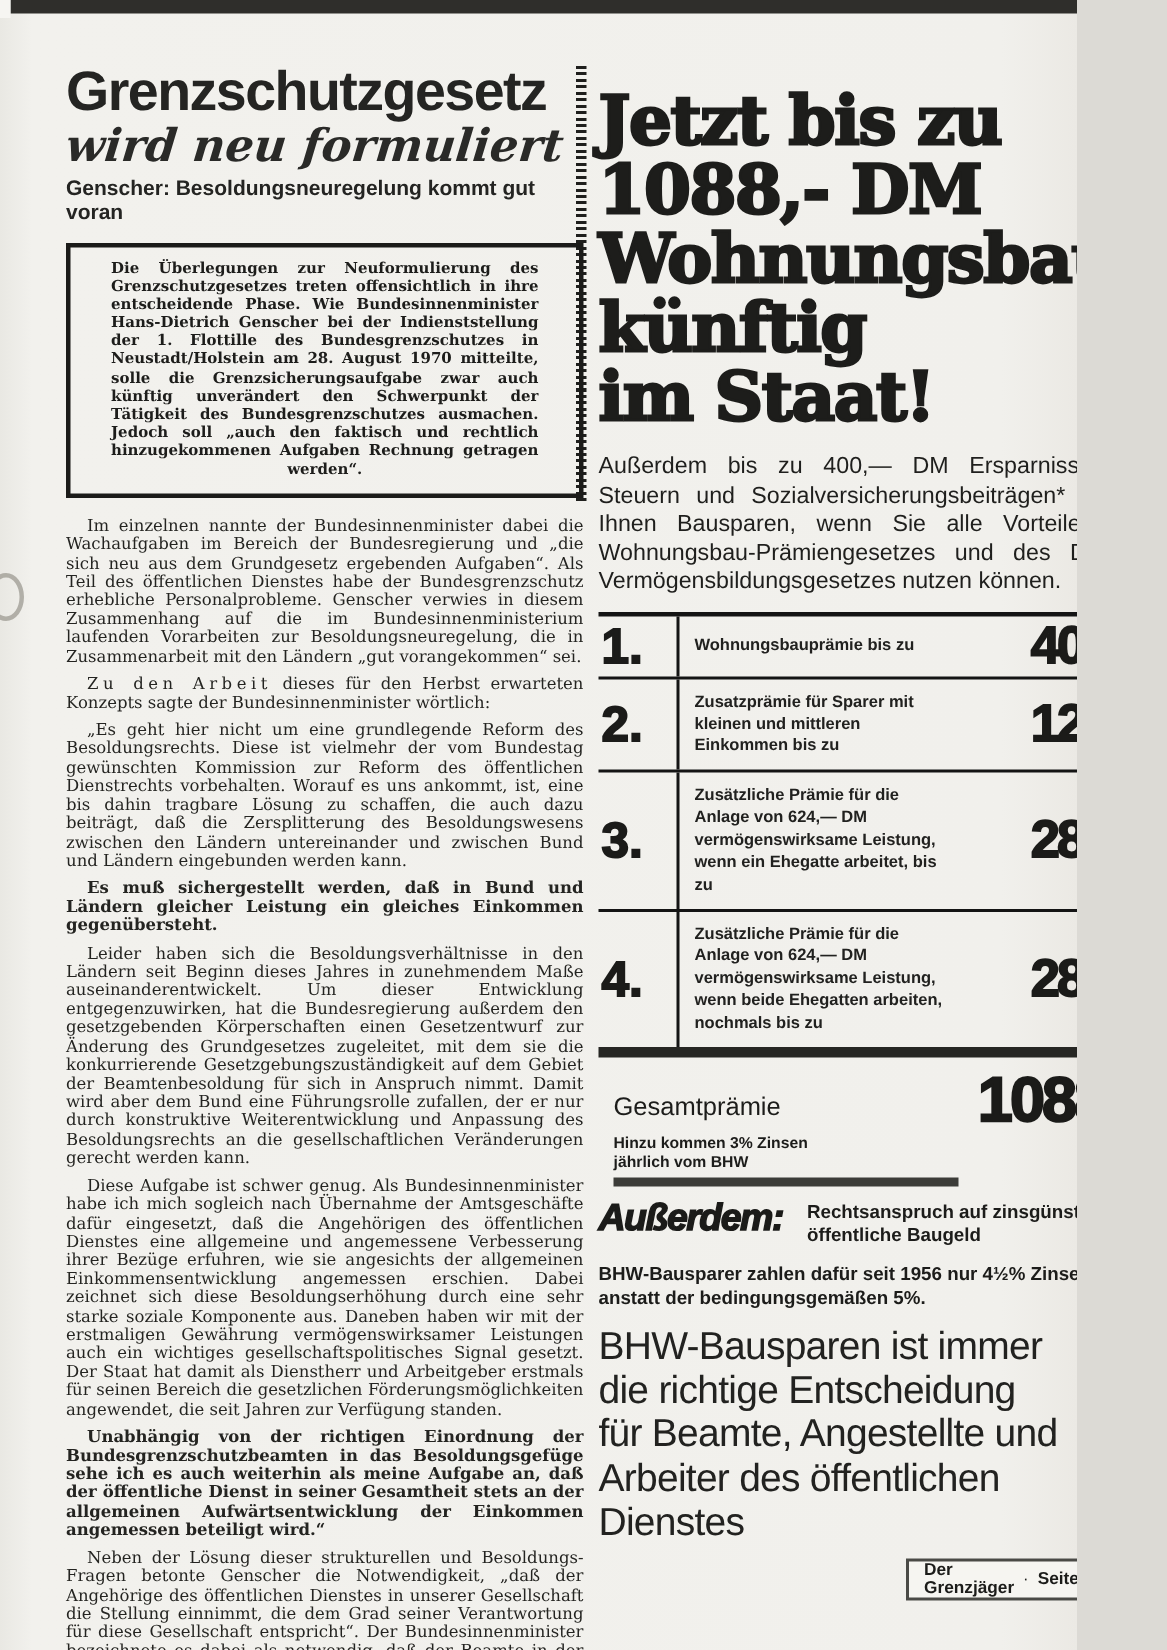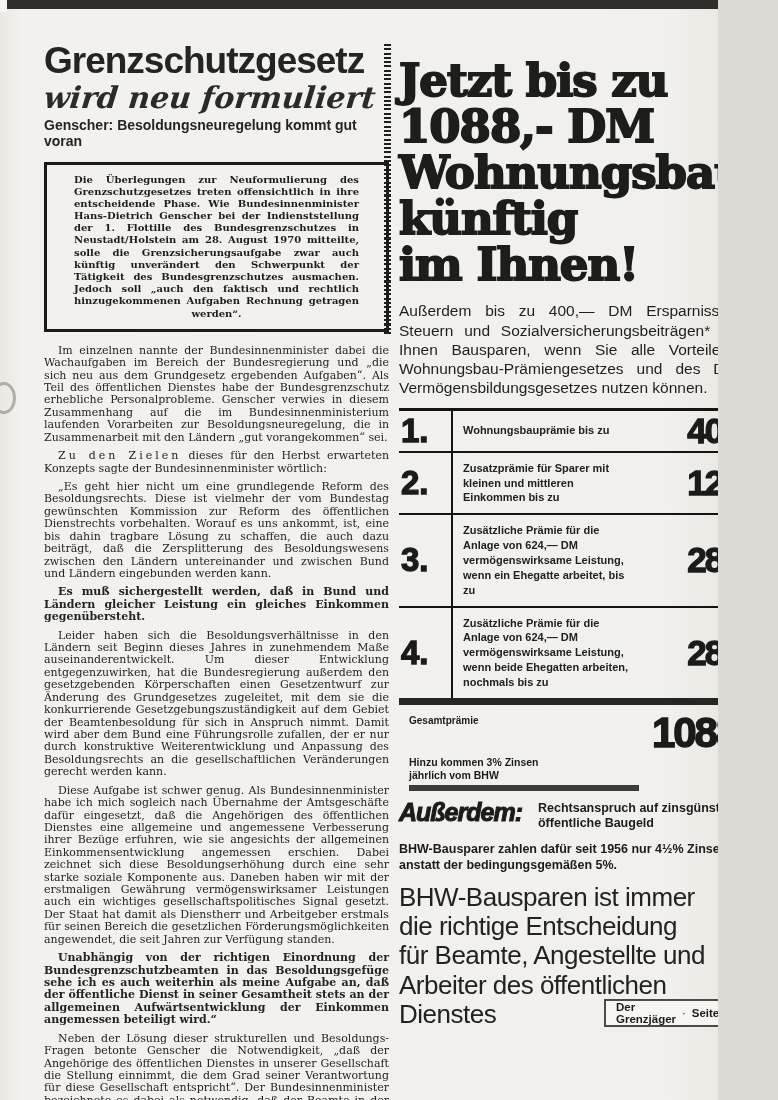--- a/index.html
+++ b/index.html
@@ -42,34 +42,34 @@
   .pnum{width:50px;display:flex;align-items:center;font-weight:900;font-size:33px;
         -webkit-text-stroke:1.3px #1b1b19;padding-left:2px;color:#1b1b19;}
   .pcell{flex:1;border-left:2px solid #141414;padding:8px 10px;font-weight:bold;font-size:11px;
          line-height:1.35;display:flex;align-items:center;color:#21211f;}
   .pamount{width:116px;display:flex;align-items:center;justify-content:flex-end;font-weight:900;
            font-size:35px;letter-spacing:-2px;-webkit-text-stroke:1.3px #1b1b19;color:#1b1b19;padding-right:2px;}
   .foot-row{display:flex;margin-top:9px;}
   .footnote{width:47%;font-weight:bold;font-size:10.5px;line-height:1.25;white-space:pre-line;color:#262624;}
   .total-box{flex:1;padding-left:10px;}
   .total-line{display:flex;align-items:flex-start;}
-  .total-label{font-weight:bold;font-size:10px;margin-top:1px;}
+  .total-label{font-weight:normal;font-size:17px;margin-top:14px;}
   .total-amount{margin-left:auto;font-weight:900;font-size:42px;line-height:.9;letter-spacing:-2px;
                 -webkit-text-stroke:1.5px #1b1b19;color:#1b1b19;}
   .total-note{font-weight:bold;font-size:10.5px;line-height:1.25;margin-top:4px;white-space:pre-line;}
   .total-bar{height:6px;background:#3c3c38;margin-top:3px;width:230px;}
   .ausserdem{display:flex;align-items:flex-start;margin-top:7px;}
   .ausserdem-label{font-weight:900;font-style:italic;font-size:25px;letter-spacing:-1px;
                    -webkit-text-stroke:1px #1b1b19;color:#1b1b19;}
   .ausserdem-text{margin-left:16px;margin-top:3px;font-weight:bold;font-size:12.5px;line-height:1.25;
                   white-space:pre-line;}
   .bhw-note{margin-top:9px;font-weight:bold;font-size:12.5px;line-height:1.3;}
   .slogan{margin-top:9px;font-size:26px;line-height:1.13;letter-spacing:-.5px;color:#222220;}
   
-  .page-footer{position:absolute;left:604px;top:999px;height:24px;padding:0 10px;border:2px solid #4a4a46;
+  .page-footer{position:absolute;left:604px;top:1039px;height:24px;padding:0 10px;border:2px solid #4a4a46;
                background:#f6f5f1;display:flex;align-items:center;gap:6px;}
   .pf-journal{font-weight:bold;font-size:11.5px;}
   .pf-sep{font-size:11px;}
   .pf-label{font-size:11.5px;font-weight:bold;}
   .pf-num{font-weight:bold;font-size:16px;}
 </style>
 </head>
 <body>
 
 <div class="page">
@@ -78,37 +78,37 @@
   <div class="scan-mark"></div>
   <div class="divider"></div>
 
   <div class="col-left">
     <div class="title">Grenzschutzgesetz</div>
     <div class="script-sub">wird neu formuliert</div>
     <div class="kicker">Genscher: Besoldungsneuregelung kommt gut voran</div>
     <div class="lead-box">Die Überlegungen zur Neuformulierung des Grenzschutzgesetzes treten offensichtlich in ihre entscheidende Phase. Wie Bundesinnenminister Hans-Dietrich Genscher bei der Indienststellung der 1. Flottille des Bundesgrenzschutzes in Neustadt/Holstein am 28. August 1970 mitteilte, solle die Grenzsicherungsaufgabe zwar auch künftig unverändert den Schwerpunkt der Tätigkeit des Bundesgrenzschutzes ausmachen. Jedoch soll „auch den faktisch und rechtlich hinzugekommenen Aufgaben Rechnung getragen werden“.</div>
     <div class="body-copy">
       <p>Im einzelnen nannte der Bundesinnenminister dabei die Wachaufgaben im Bereich der Bundesregierung und „die sich neu aus dem Grundgesetz ergebenden Aufgaben“. Als Teil des öffentlichen Dienstes habe der Bundesgrenzschutz erhebliche Personalprobleme. Genscher verwies in diesem Zusammenhang auf die im Bundesinnenministerium laufenden Vorarbeiten zur Besoldungsneuregelung, die in Zusammenarbeit mit den Ländern „gut vorangekommen“ sei.</p>
-      <p><span class="spaced">Zu den Zielen</span> <span>dieses für den Herbst erwarteten Konzepts sagte der Bundesinnenminister wörtlich:</span></p>
+      <p><span class="spaced">Zu den Arbeit</span> <span>dieses für den Herbst erwarteten Konzepts sagte der Bundesinnenminister wörtlich:</span></p>
       <p>„Es geht hier nicht um eine grundlegende Reform des Besoldungsrechts. Diese ist vielmehr der vom Bundestag gewünschten Kommission zur Reform des öffentlichen Dienstrechts vorbehalten. Worauf es uns ankommt, ist, eine bis dahin tragbare Lösung zu schaffen, die auch dazu beiträgt, daß die Zersplitterung des Besoldungswesens zwischen den Ländern untereinander und zwischen Bund und Ländern eingebunden werden kann.</p>
       <p class="b">Es muß sichergestellt werden, daß in Bund und Ländern gleicher Leistung ein gleiches Einkommen gegenübersteht.</p>
       <p>Leider haben sich die Besoldungsverhältnisse in den Ländern seit Beginn dieses Jahres in zunehmendem Maße auseinanderentwickelt. Um dieser Entwicklung entgegenzuwirken, hat die Bundesregierung außerdem den gesetzgebenden Körperschaften einen Gesetzentwurf zur Änderung des Grundgesetzes zugeleitet, mit dem sie die konkurrierende Gesetzgebungszuständigkeit auf dem Gebiet der Beamtenbesoldung für sich in Anspruch nimmt. Damit wird aber dem Bund eine Führungsrolle zufallen, der er nur durch konstruktive Weiterentwicklung und Anpassung des Besoldungsrechts an die gesellschaftlichen Veränderungen gerecht werden kann.</p>
       <p>Diese Aufgabe ist schwer genug. Als Bundesinnenminister habe ich mich sogleich nach Übernahme der Amtsgeschäfte dafür eingesetzt, daß die Angehörigen des öffentlichen Dienstes eine allgemeine und angemessene Verbesserung ihrer Bezüge erfuhren, wie sie angesichts der allgemeinen Einkommensentwicklung angemessen erschien. Dabei zeichnet sich diese Besoldungserhöhung durch eine sehr starke soziale Komponente aus. Daneben haben wir mit der erstmaligen Gewährung vermögenswirksamer Leistungen auch ein wichtiges gesellschaftspolitisches Signal gesetzt. Der Staat hat damit als Dienstherr und Arbeitgeber erstmals für seinen Bereich die gesetzlichen Förderungsmöglichkeiten angewendet, die seit Jahren zur Verfügung standen.</p>
       <p class="b">Unabhängig von der richtigen Einordnung der Bundesgrenzschutzbeamten in das Besoldungsgefüge sehe ich es auch weiterhin als meine Aufgabe an, daß der öffentliche Dienst in seiner Gesamtheit stets an der allgemeinen Aufwärtsentwicklung der Einkommen angemessen beteiligt wird.“</p>
       <p>Neben der Lösung dieser strukturellen und Besoldungs-Fragen betonte Genscher die Notwendigkeit, „daß der Angehörige des öffentlichen Dienstes in unserer Gesellschaft die Stellung einnimmt, die dem Grad seiner Verantwortung für diese Gesellschaft entspricht“. Der Bundesinnenminister bezeichnete es dabei als notwendig, daß der Beamte in der rechtsmäßigen Ausübung seiner Aufgaben jederzeit weiß, „daß die politisch Verantwortlichen seine Arbeit nicht nur anerkennen, sondern auch hinter ihm stehen“.</p>
     </div>
   </div>
 
   <div class="col-right">
     <div class="headline">
       <div>Jetzt bis zu</div>
       <div>1088,- DM</div>
       <div>Wohnungsbau-</div>
       <div>künftig</div>
-      <div>im Ihnen!</div>
+      <div>im Staat!</div>
     </div>
     <div class="intro">Außerdem bis zu 400,— DM Ersparnisse an Steuern und Sozialversicherungsbeiträgen* bietet Ihnen Bausparen, wenn Sie alle Vorteile des Wohnungsbau-Prämiengesetzes und des Dritten Vermögensbildungsgesetzes nutzen können.</div>
 
     <div class="ptable">
       <div class="prow">
         <div class="pnum">1.</div>
         <div class="pcell">Wohnungsbauprämie bis zu</div>
         <div class="pamount">400,-</div>
       </div>
       <div class="prow">

